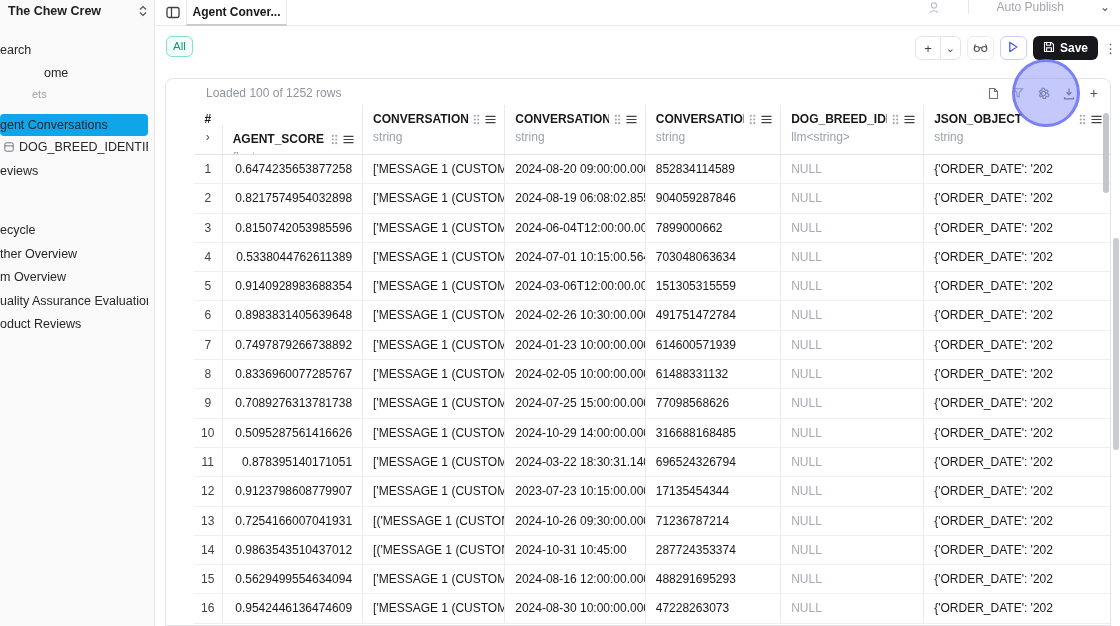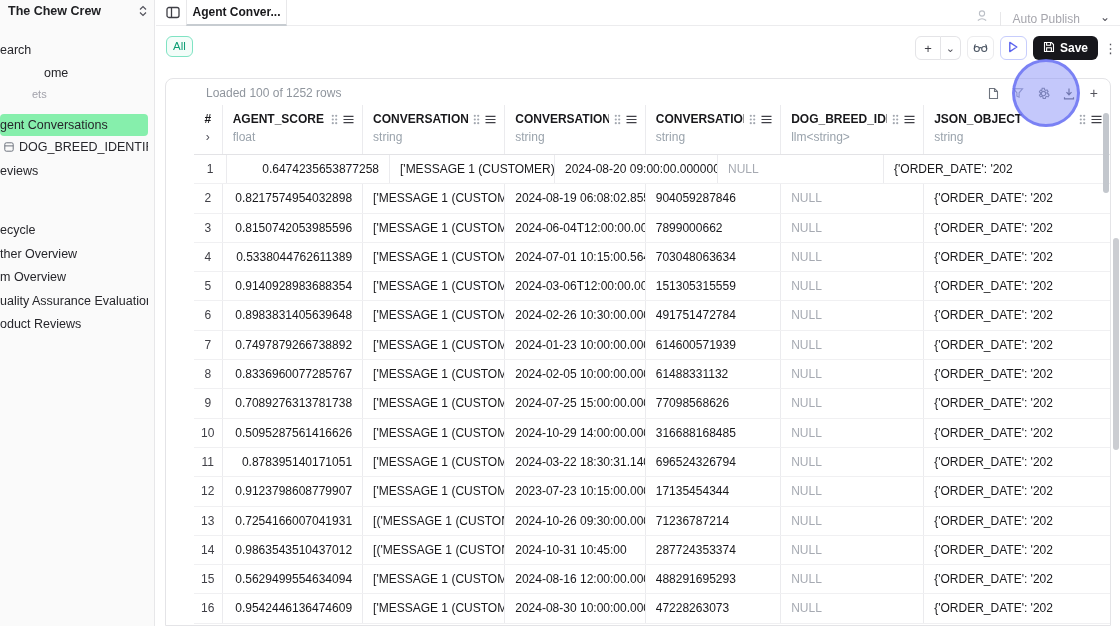--- a/index.html
+++ b/index.html
@@ -11,36 +11,36 @@
   .sidebar { position:absolute; left:0; top:0; width:155px; height:626px;
              background:#fafafa; border-right:1px solid #e7e7e9; overflow:hidden; }
   .ws-row { position:absolute; left:0; top:9; width:150px; height:22px;
             display:flex; align-items:center; }
   .ws-name { padding-left:8px; font-size:12.5px; font-weight:700; color:#202124;
              white-space:nowrap; overflow:hidden; flex:1; }
   .ws-chevrons { width:14px; display:flex; justify-content:center; }
   .side-item { position:absolute; left:0; width:148px; height:22px; line-height:22px;
                font-size:12.5px; color:#26262b; white-space:nowrap; overflow:hidden;
                border-radius:4px; display:flex; align-items:center; gap:5px; cursor:default; }
-  .side-item.sel { background:#86efac; }
+  .side-item.sel { background:#0ea5e9; }
   .side-section { position:absolute; left:0; height:16px; line-height:16px;
                   font-size:11px; color:#a1a1aa; white-space:nowrap; }
   .side-icon { flex:0 0 auto; margin-left:4px; display:inline-flex; }
 
   
   .topbar { position:absolute; left:156px; right:0; top:0; height:26px; background:#fff;
             border-bottom:1px solid #ececee; }
   .toggle-btn { position:absolute; left:8px; top:6px; width:18px; height:15px;
                 display:flex; align-items:center; justify-content:center; cursor:pointer; }
   .tab { position:absolute; left:30px; top:0; width:101px; height:26px; background:#fff;
          border-left:1px solid #e8e8ea; border-right:1px solid #e8e8ea;
          border-bottom:2px solid #c7ccd1; display:flex; align-items:center; justify-content:center;
          font-size:12px; font-weight:700; color:#18181b; white-space:nowrap; cursor:pointer; }
   .topbar-right { position:absolute; right:6px; top:0; height:26px; display:flex;
-                  align-items:flex-end; gap:12px; }
+                  align-items:flex-start; gap:28px; }
   .tb-divider { width:1px; height:14px; background:#e7e7e9; }
   .auto-publish { font-size:12px; color:#a6a6ad; white-space:nowrap; cursor:default; }
   .tb-caret { font-size:12px; color:#52525b; cursor:pointer; padding:0 4px 2px 8px; }
 
   
   .toolbar { position:absolute; left:156px; right:0; top:26px; height:52px; background:#fff; }
   .chip-all { position:absolute; left:10px; top:10px; height:21px; padding:0 6px;
               border:1px solid #7fe3c3; border-radius:6px; background:#f3fdf9;
               color:#0b9e74; font-size:11.5px; line-height:19px; cursor:pointer; }
   .toolbar-right { position:absolute; right:4px; top:10px; display:flex; align-items:center; gap:6px; }
@@ -238,21 +238,21 @@
             </svg>
         </span>
         <span class="head-plus">+</span>
       </div>
     </div>
     <div class="thead" id="thead">
         <div class="th th-index" style="width: 32px;">
           <span class="hash">#</span>
           <span class="row-expander">›</span>
         </div>
-        <div class="th" style="width: 163px;">
+        <div class="th" style="width: 163px; margin-top: 20px;">
           <div class="name-row">
             <span class="cname">AGENT_SCORE</span>
             <span class="col-icon">
               <svg width="7" height="11" viewBox="0 0 7 11">
                 <g fill="#a3a8b0">
                   <circle cx="1.8" cy="1.8" r="1.1"></circle>
                   <circle cx="5.2" cy="1.8" r="1.1"></circle>
                   <circle cx="1.8" cy="5.5" r="1.1"></circle>
                   <circle cx="5.2" cy="5.5" r="1.1"></circle>
                   <circle cx="1.8" cy="9.2" r="1.1"></circle>
@@ -407,20 +407,21 @@
           </div>
           <div class="ctype">string</div>
         </div>
       </div>
     <div id="tbody">
         <div class="tr">
           <div class="td td-index" style="width: 32px;">1</div>
           <div class="td td-right" style="width: 163px;">0.6474235653877258</div>
           <div class="td" style="width: 165px;">['MESSAGE 1 (CUSTOMER): "Hi, I rec</div>
           <div class="td" style="width: 163px;">2024-08-20 09:00:00.000000</div>
+          <div class="td" style="width: 157px;">852834114589</div>
           <div class="td td-null" style="width: 166px;">NULL</div>
           <div class="td" style="width: 218px;">{'ORDER_DATE': '202</div>
         </div>
         <div class="tr">
           <div class="td td-index" style="width: 32px;">2</div>
           <div class="td td-right" style="width: 163px;">0.8217574954032898</div>
           <div class="td" style="width: 165px;">['MESSAGE 1 (CUSTOMER): "Hi there</div>
           <div class="td" style="width: 163px;">2024-08-19 06:08:02.855600000</div>
           <div class="td" style="width: 157px;">904059287846</div>
           <div class="td td-null" style="width: 166px;">NULL</div>

